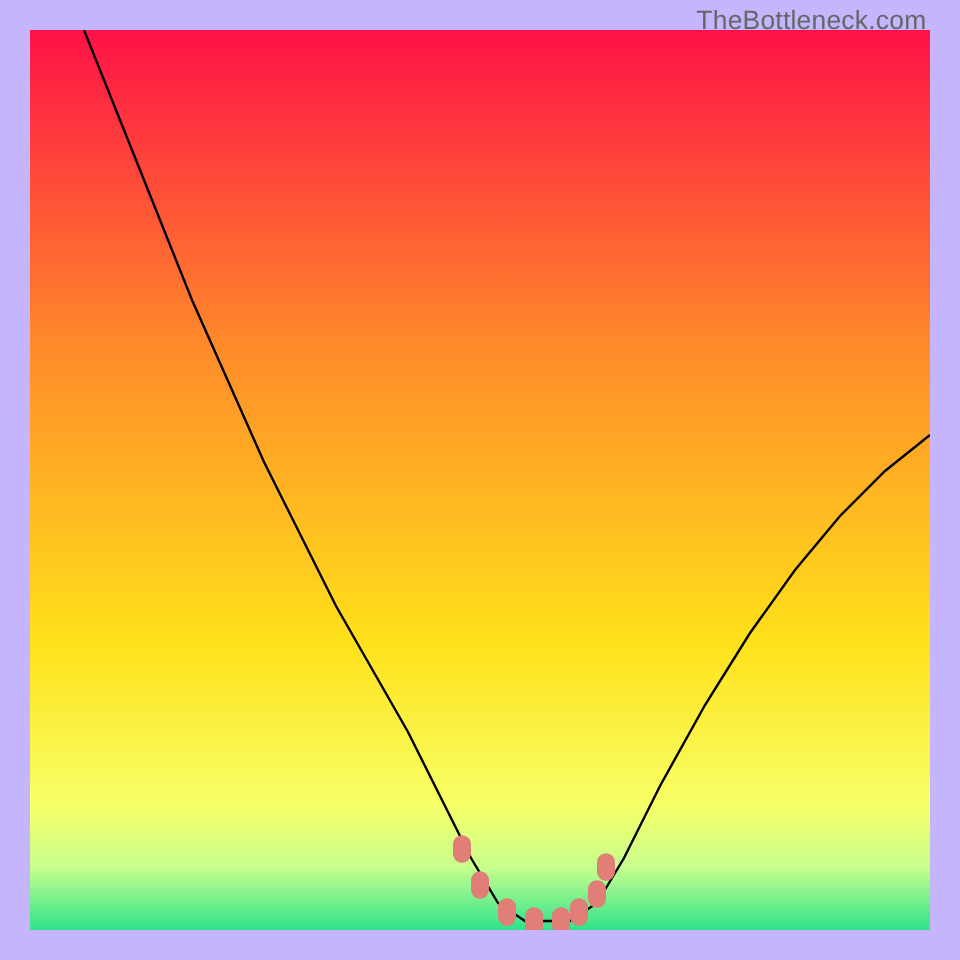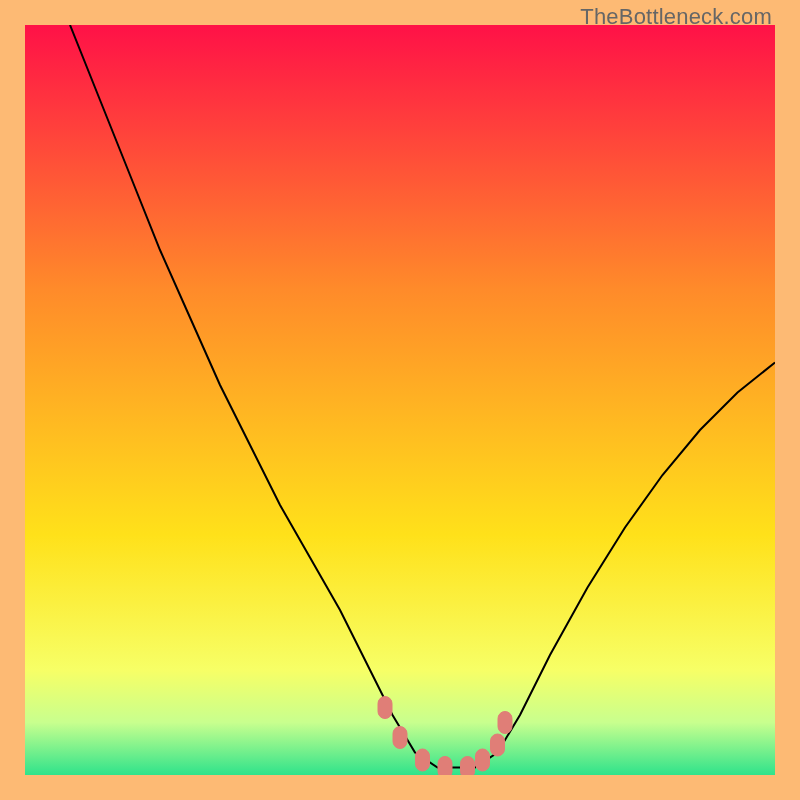--- a/index.html
+++ b/index.html
@@ -6,21 +6,21 @@
     margin: 0;
     padding: 0;
     width: 800px;
     height: 800px;
     overflow: hidden;
     font-family: Arial, Helvetica, sans-serif;
   }
   .frame {
     width: 800px;
     height: 800px;
-    background: #fdba74;
+    background: #c4b5fd;
     position: relative;
     box-sizing: border-box;
   }
   .watermark {
     position: absolute;
     top: 4px;
     right: 28px;
     color: #666;
     font-size: 22px;
     font-weight: 500;

